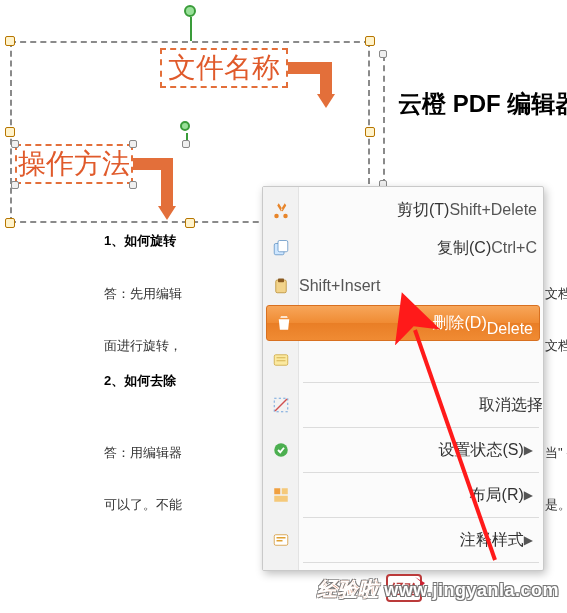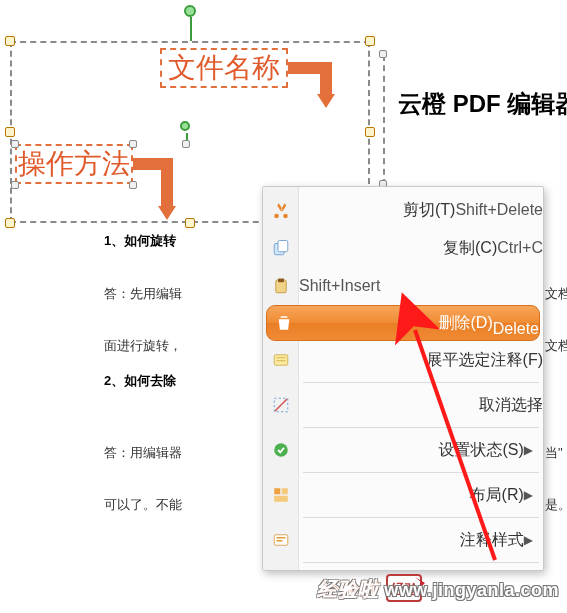--- a/index.html
+++ b/index.html
@@ -143,32 +143,32 @@
     display: flex;
     align-items: center;
     justify-content: center;
     flex-shrink: 0;
   }
   .menu-item .mi-label {
     flex: 1;
     padding-left: 10px;
   }
   .menu-item .mi-shortcut {
-    padding-right: 0;
+    padding-right: 6px;
     color: #555;
   }
   .menu-item .mi-sub {
     padding-right: 10px;
     color: #555;
     font-size: 12px;
   }
   .menu-item.highlight {
     background: linear-gradient(#f7a65a, #f08b33 50%, #e97e26 51%, #f08b33);
     border: 1px solid #d87020;
-    border-radius: 9px;
+    border-radius: 3px;
     margin: 0 3px;
     color: #fff;
     height: 36px;
   }
   .menu-item.highlight .mi-shortcut { color: #fff; margin-top: 12px; }
   .menu-item.highlight .mi-icon { width: 33px; }
   .menu-sep {
     height: 1px;
     margin: 3px 4px 3px 40px;
     background: #dcdcdc;
@@ -304,21 +304,20 @@
       <span class="mi-shortcut">Delete</span>
     </div>
 
     <div class="menu-item">
       <span class="mi-icon">
         <svg width="18" height="18" viewBox="0 0 24 24">
             <rect x="3" y="5" width="18" height="14" rx="2" fill="#fbe9a0" stroke="#caa33a"></rect>
             <path stroke="#caa33a" d="M6 9h12M6 13h12"></path>
           </svg>
       </span>
-      <span class="mi-label">展平选定注释(F)</span>
     </div>
 
     <div class="menu-sep"></div>
 
     <div class="menu-item">
       <span class="mi-icon">
         <svg width="18" height="18" viewBox="0 0 24 24">
             <rect x="3" y="3" width="18" height="18" fill="none" stroke="#4a8cd6" stroke-dasharray="3 3"></rect>
             <line x1="4" y1="20" x2="20" y2="4" stroke="#d05050" stroke-width="2"></line>
           </svg>

